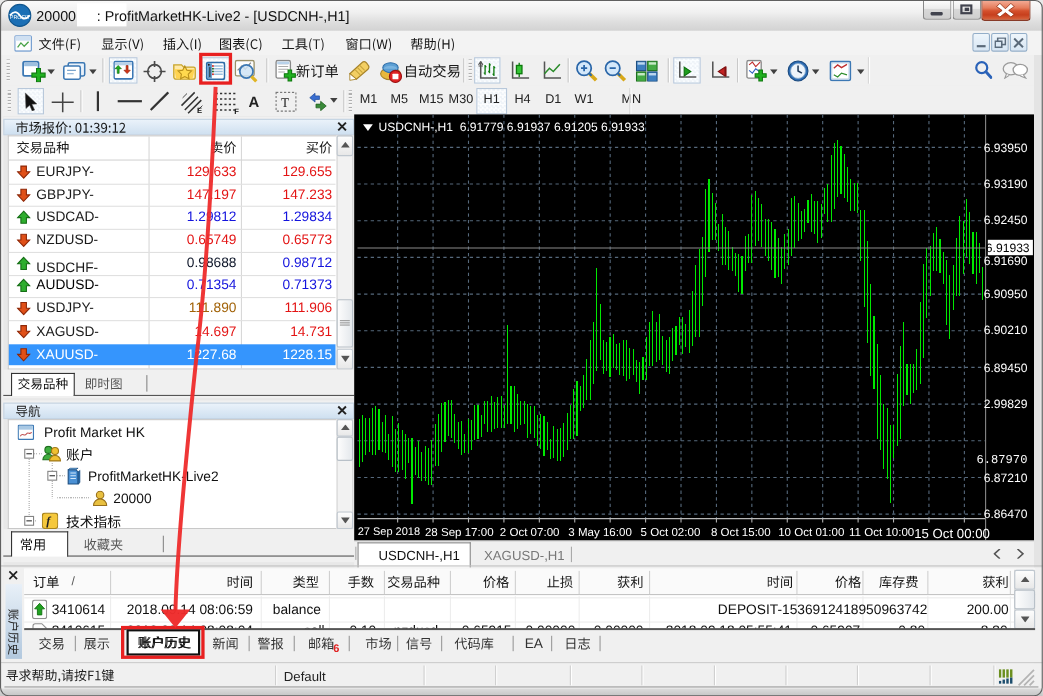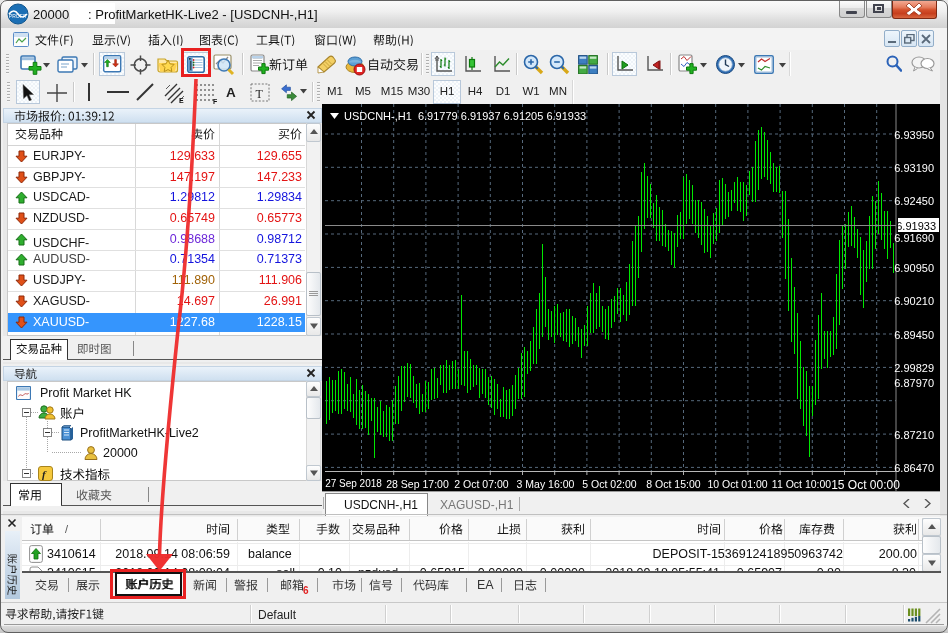--- a/index.html
+++ b/index.html
@@ -270,21 +270,21 @@
 <div style="position:absolute;left:317px;top:82px;width:3px;height:20px;background-image:repeating-linear-gradient(#b0b0b0 0 1px,#f6f6f6 1px 2px,#f0f0f0 2px 3px);width:3px"></div>
 <div style="position:absolute;left:433px;top:80px;width:28px;height:24px;background:#fcfdfe;border:1px solid #b8c8da;box-sizing:border-box;background-image:conic-gradient(#eef3f8 25%,#fcfdfe 0 50%,#eef3f8 0 75%,#fcfdfe 0);background-size:4px 4px"></div>
 <div class="t" style="left:335px;top:85px;font-size:11.5px;color:#222;transform:translateX(-50%)">M1</div>
 <div class="t" style="left:363px;top:85px;font-size:11.5px;color:#222;transform:translateX(-50%)">M5</div>
 <div class="t" style="left:392px;top:85px;font-size:11.5px;color:#222;transform:translateX(-50%)">M15</div>
 <div class="t" style="left:419px;top:85px;font-size:11.5px;color:#222;transform:translateX(-50%)">M30</div>
 <div class="t" style="left:447px;top:85px;font-size:11.5px;color:#222;transform:translateX(-50%)">H1</div>
 <div class="t" style="left:475px;top:85px;font-size:11.5px;color:#222;transform:translateX(-50%)">H4</div>
 <div class="t" style="left:503px;top:85px;font-size:11.5px;color:#222;transform:translateX(-50%)">D1</div>
 <div class="t" style="left:531px;top:85px;font-size:11.5px;color:#222;transform:translateX(-50%)">W1</div>
-<div class="t" style="left:558px;top:85px;font-size:11.5px;color:#222;transform:translateX(-50%)">MN</div>
+<div class="t" style="left:574px;top:85px;font-size:11.5px;color:#222;transform:translateX(-50%)">MN</div>
 <div style="position:absolute;left:572px;top:80px;width:1px;height:24px;background:#d8d8d8;box-shadow:1px 0 0 #fff"></div>
 <div style="position:absolute;left:0px;top:50px;width:3px;height:576px;background:#f0f0f0"></div>
 <div style="position:absolute;left:3px;top:106px;width:319px;height:2px;background:#f0f0f0"></div>
 <div style="position:absolute;left:3px;top:108px;width:319px;height:15px;background:linear-gradient(#eaf2fa,#cfe0f0);border:1px solid #c4d4e4;box-sizing:border-box"></div>
 <svg style="position:absolute;left:14px;top:109.5px" width="100.7" height="12" viewBox="0 0 100.7 12">
     <path d="M5 0.7C5.2 1.1 5.6 1.8 5.8 2.2H0.6V3.1H5.5V4.8H1.8V10.1H2.7V5.6H5.5V11.5H6.4V5.6H9.4V9C9.4 9.1 9.4 9.2 9.1 9.2C8.9 9.2 8.2 9.2 7.4 9.2C7.5 9.5 7.7 9.8 7.7 10.1C8.7 10.1 9.4 10.1 9.8 9.9C10.2 9.8 10.3 9.5 10.3 9V4.8H6.4V3.1H11.4V2.2H6.6L6.8 2.2C6.6 1.7 6.2 0.9 5.8 0.4Z M16.9 5.4C17 5.3 17.4 5.2 18 5.2H18.8C18.3 6.5 17.5 7.6 16.4 8.3L16.2 7.6L14.9 8.1V4.3H16.2V3.4H14.9V0.6H14.1V3.4H12.6V4.3H14.1V8.4C13.5 8.7 12.9 8.9 12.4 9L12.7 9.9C13.8 9.5 15.1 9 16.4 8.5L16.4 8.4C16.5 8.5 16.9 8.7 17 8.9C18.2 8 19.1 6.8 19.7 5.2H20.7C19.9 7.8 18.6 9.8 16.5 11C16.8 11.1 17.1 11.4 17.2 11.5C19.3 10.2 20.7 8 21.5 5.2H22.3C22.1 8.7 21.9 10.1 21.6 10.4C21.4 10.6 21.3 10.6 21.1 10.6C20.9 10.6 20.5 10.6 20 10.6C20.1 10.8 20.2 11.2 20.2 11.4C20.7 11.4 21.2 11.4 21.5 11.4C21.9 11.4 22.1 11.3 22.3 11C22.8 10.5 23 9 23.3 4.8C23.3 4.7 23.3 4.4 23.3 4.4H18.5C19.6 3.6 20.9 2.6 22.2 1.5L21.5 1L21.3 1H16.5V1.9H20.4C19.3 2.8 18.2 3.7 17.8 3.9C17.3 4.2 16.8 4.5 16.5 4.5C16.7 4.7 16.9 5.1 16.9 5.4Z M29.1 0.9V11.5H30V5.8H30.3C30.8 7.1 31.4 8.2 32.2 9.2C31.6 9.9 30.9 10.5 30 10.9C30.3 11.1 30.5 11.3 30.6 11.5C31.5 11.1 32.2 10.5 32.8 9.9C33.4 10.6 34.1 11.1 34.9 11.5C35.1 11.3 35.4 10.9 35.6 10.7C34.8 10.4 34 9.9 33.4 9.2C34.2 8 34.8 6.6 35.1 5.2L34.5 5L34.4 5H30V1.7H33.8C33.8 2.8 33.7 3.3 33.5 3.4C33.4 3.5 33.3 3.5 33 3.5C32.8 3.5 32 3.5 31.2 3.5C31.4 3.7 31.5 4 31.5 4.2C32.3 4.2 33 4.3 33.4 4.2C33.8 4.2 34.1 4.1 34.3 3.9C34.6 3.6 34.7 3 34.7 1.3C34.8 1.1 34.8 0.9 34.8 0.9ZM31.2 5.8H34.1C33.8 6.8 33.3 7.7 32.8 8.5C32.1 7.7 31.6 6.8 31.2 5.8ZM26.3 0.5V2.9H24.6V3.8H26.3V6.3L24.4 6.8L24.6 7.8L26.3 7.3V10.4C26.3 10.6 26.2 10.7 26 10.7C25.8 10.7 25.2 10.7 24.5 10.7C24.7 10.9 24.8 11.3 24.8 11.5C25.8 11.5 26.3 11.5 26.7 11.4C27 11.2 27.2 11 27.2 10.4V7L28.6 6.6L28.5 5.7L27.2 6.1V3.8H28.5V2.9H27.2V0.5Z M44.7 5.1V11.5H45.6V5.1ZM41.3 5.2V6.8C41.3 7.9 41.1 9.8 39.4 11C39.6 11.1 39.9 11.4 40.1 11.6C42 10.2 42.2 8.2 42.2 6.8V5.2ZM43.2 0.5C42.6 2 41.2 3.8 39.1 5C39.3 5.1 39.5 5.5 39.6 5.7C41.4 4.7 42.6 3.3 43.4 2C44.4 3.4 45.7 4.8 47 5.5C47.2 5.3 47.4 5 47.6 4.8C46.2 4.1 44.7 2.6 43.9 1.2L44.1 0.6ZM39.2 0.5C38.6 2.3 37.6 4.1 36.4 5.3C36.6 5.5 36.9 6 37 6.2C37.3 5.8 37.7 5.3 38 4.9V11.5H38.9V3.4C39.3 2.5 39.8 1.6 40.1 0.7Z M49.7 5.9C50.1 5.9 50.5 5.5 50.5 5C50.5 4.5 50.1 4.2 49.7 4.2C49.2 4.2 48.9 4.5 48.9 5C48.9 5.5 49.2 5.9 49.7 5.9ZM49.7 10.7C50.1 10.7 50.5 10.4 50.5 9.9C50.5 9.4 50.1 9 49.7 9C49.2 9 48.9 9.4 48.9 9.9C48.9 10.4 49.2 10.7 49.7 10.7Z M57.4 10.7C59 10.7 60.1 9.2 60.1 6.1C60.1 3.1 59 1.6 57.4 1.6C55.7 1.6 54.6 3.1 54.6 6.1C54.6 9.2 55.7 10.7 57.4 10.7ZM57.4 9.8C56.4 9.8 55.7 8.7 55.7 6.1C55.7 3.6 56.4 2.5 57.4 2.5C58.4 2.5 59 3.6 59 6.1C59 8.7 58.4 9.8 57.4 9.8Z M61.7 10.6H66.6V9.6H64.8V1.8H64C63.5 2 62.9 2.2 62.1 2.4V3.1H63.7V9.6H61.7Z M69 5.9C69.4 5.9 69.8 5.5 69.8 5C69.8 4.5 69.4 4.2 69 4.2C68.6 4.2 68.2 4.5 68.2 5C68.2 5.5 68.6 5.9 69 5.9ZM69 10.7C69.4 10.7 69.8 10.4 69.8 9.9C69.8 9.4 69.4 9 69 9C68.6 9 68.2 9.4 68.2 9.9C68.2 10.4 68.6 10.7 69 10.7Z M73.8 10.7C75.4 10.7 76.7 9.8 76.7 8.2C76.7 7 75.8 6.2 74.8 6V5.9C75.7 5.6 76.4 4.9 76.4 3.8C76.4 2.4 75.3 1.6 73.8 1.6C72.8 1.6 72 2.1 71.4 2.7L71.9 3.3C72.4 2.8 73.1 2.5 73.8 2.5C74.7 2.5 75.3 3 75.3 3.9C75.3 4.8 74.6 5.6 72.8 5.6V6.4C74.9 6.4 75.6 7.1 75.6 8.2C75.6 9.2 74.8 9.8 73.8 9.8C72.8 9.8 72.1 9.3 71.6 8.8L71 9.5C71.6 10.1 72.5 10.7 73.8 10.7Z M80.2 10.7C81.8 10.7 83.4 9.3 83.4 5.8C83.4 3 82.1 1.6 80.4 1.6C79 1.6 77.9 2.7 77.9 4.5C77.9 6.3 78.8 7.2 80.3 7.2C81 7.2 81.8 6.8 82.3 6.2C82.2 8.9 81.3 9.8 80.1 9.8C79.5 9.8 79 9.6 78.6 9.1L78 9.8C78.5 10.3 79.2 10.7 80.2 10.7ZM82.3 5.2C81.7 6.1 81.1 6.4 80.5 6.4C79.4 6.4 78.9 5.6 78.9 4.5C78.9 3.3 79.5 2.5 80.4 2.5C81.5 2.5 82.2 3.4 82.3 5.2Z M85.7 5.9C86.1 5.9 86.5 5.5 86.5 5C86.5 4.5 86.1 4.2 85.7 4.2C85.2 4.2 84.9 4.5 84.9 5C84.9 5.5 85.2 5.9 85.7 5.9ZM85.7 10.7C86.1 10.7 86.5 10.4 86.5 9.9C86.5 9.4 86.1 9 85.7 9C85.2 9 84.9 9.4 84.9 9.9C84.9 10.4 85.2 10.7 85.7 10.7Z M88.4 10.6H93.2V9.6H91.5V1.8H90.6C90.1 2 89.6 2.2 88.8 2.4V3.1H90.4V9.6H88.4Z M94.5 10.6H100.1V9.6H97.6C97.2 9.6 96.6 9.7 96.2 9.7C98.2 7.7 99.6 6 99.6 4.2C99.6 2.6 98.6 1.6 97.1 1.6C96 1.6 95.2 2.1 94.5 2.9L95.1 3.5C95.6 2.9 96.2 2.5 96.9 2.5C98 2.5 98.6 3.2 98.6 4.2C98.6 5.7 97.3 7.5 94.5 9.9Z" fill="#1a1a1a"></path>
   </svg>
 <svg style="position:absolute;left:306px;top:110px" width="10" height="10" viewBox="0 0 10 10">
     <path d="M1.5 1.5 L8.5 8.5 M8.5 1.5 L1.5 8.5" stroke="#222" stroke-width="1.8"></path>
   </svg>
@@ -325,43 +325,43 @@
 <path d="M6.5 12 L1 6.2 H4 V1 H9 V6.2 H12 Z" fill="#e05018" stroke="#8e2808" stroke-width="1"></path>
   </svg>
 <div class="t" style="left:33px;top:210.9px;font-size:12.5px;color:#1a1a1a">NZDUSD-</div>
 <div class="r" style="left:120px;top:210.9px;width:95px;font-size:12.5px;color:#e31414">0.65749</div>
 <div class="r" style="left:207px;top:210.9px;width:95px;font-size:12.5px;color:#e31414">0.65773</div>
 <div style="position:absolute;left:8px;top:208.1px;width:297px;height:1px;background:#e0e0e0"></div>
 <svg style="position:absolute;left:15px;top:232.7px" width="13" height="13" viewBox="0 0 13 13">
 <path d="M6.5 1 L12 6.8 H9 V12 H4 V6.8 H1 Z" fill="#2eae2e" stroke="#166e16" stroke-width="1"></path>
   </svg>
 <div class="t" style="left:33px;top:236px;font-size:12.5px;color:#1a1a1a">USDCHF-</div>
-<div class="r" style="left:120px;top:231.7px;width:95px;font-size:12.5px;color:#6d28d9">0.98688</div>
+<div class="r" style="left:120px;top:231.7px;width:95px;font-size:12.5px;color:#0f172a">0.98688</div>
 <div class="r" style="left:207px;top:231.7px;width:95px;font-size:12.5px;color:#1414dd">0.98712</div>
 <div style="position:absolute;left:8px;top:228.8px;width:297px;height:1px;background:#e0e0e0"></div>
 <svg style="position:absolute;left:15px;top:253.4px" width="13" height="13" viewBox="0 0 13 13">
 <path d="M6.5 1 L12 6.8 H9 V12 H4 V6.8 H1 Z" fill="#2eae2e" stroke="#166e16" stroke-width="1"></path>
   </svg>
-<div class="t" style="left:33px;top:252.4px;font-size:12.5px;color:#404040">AUDUSD-</div>
+<div class="t" style="left:33px;top:252.4px;font-size:12.5px;color:#000000">AUDUSD-</div>
 <div class="r" style="left:120px;top:252.4px;width:95px;font-size:12.5px;color:#1414dd">0.71354</div>
 <div class="r" style="left:207px;top:252.4px;width:95px;font-size:12.5px;color:#1414dd">0.71373</div>
 <div style="position:absolute;left:8px;top:249.5px;width:297px;height:1px;background:#e0e0e0"></div>
 <svg style="position:absolute;left:15px;top:274.1px" width="13" height="13" viewBox="0 0 13 13">
 <path d="M6.5 12 L1 6.2 H4 V1 H9 V6.2 H12 Z" fill="#e05018" stroke="#8e2808" stroke-width="1"></path>
   </svg>
 <div class="t" style="left:33px;top:273.1px;font-size:12.5px;color:#1a1a1a">USDJPY-</div>
 <div class="r" style="left:120px;top:273.1px;width:95px;font-size:12.5px;color:#a16207">111.890</div>
 <div class="r" style="left:207px;top:273.1px;width:95px;font-size:12.5px;color:#e31414">111.906</div>
 <div style="position:absolute;left:8px;top:270.2px;width:297px;height:1px;background:#e0e0e0"></div>
 <svg style="position:absolute;left:15px;top:294.8px" width="13" height="13" viewBox="0 0 13 13">
 <path d="M6.5 12 L1 6.2 H4 V1 H9 V6.2 H12 Z" fill="#e05018" stroke="#8e2808" stroke-width="1"></path>
   </svg>
 <div class="t" style="left:33px;top:293.8px;font-size:12.5px;color:#1a1a1a">XAGUSD-</div>
 <div class="r" style="left:120px;top:293.8px;width:95px;font-size:12.5px;color:#e31414">14.697</div>
-<div class="r" style="left:207px;top:293.8px;width:95px;font-size:12.5px;color:#e31414">26.991</div>
+<div class="r" style="left:207px;top:293.8px;width:95px;font-size:12.5px;color:#e31414">14.731</div>
 <div style="position:absolute;left:8px;top:290.9px;width:297px;height:1px;background:#e0e0e0"></div>
 <div style="position:absolute;left:8px;top:312.6px;width:297px;height:19.7px;background:#3595fd"></div>
 <svg style="position:absolute;left:15px;top:315.5px" width="13" height="13" viewBox="0 0 13 13">
 <path d="M6.5 12 L1 6.2 H4 V1 H9 V6.2 H12 Z" fill="#e05018" stroke="#8e2808" stroke-width="1"></path>
   </svg>
 <div class="t" style="left:33px;top:314.5px;font-size:12.5px;color:#fff">XAUUSD-</div>
 <div class="r" style="left:120px;top:314.5px;width:95px;font-size:12.5px;color:#fff">1227.68</div>
 <div class="r" style="left:207px;top:314.5px;width:95px;font-size:12.5px;color:#fff">1228.15</div>
 <div style="position:absolute;left:306px;top:123px;width:15px;height:213px;background:#f2f2f2;border:1px solid #d8d8d8;box-sizing:border-box"></div>
 <div style="position:absolute;left:306px;top:123px;width:15px;height:19px;background:linear-gradient(#fdfdfd,#e8e8e8);border:1px solid #c0c8d0;box-sizing:border-box;border-radius:2px"></div>
@@ -516,21 +516,21 @@
     <line x1="574" y1="0" x2="574" y2="387" stroke="#888" stroke-width="1"></line>
   </svg>
 <div class="r" style="left:880px;top:128.5px;width:54px;font-size:11px;color:#fff;font-family:'Liberation Sans'">6.93950</div>
 <div class="r" style="left:880px;top:161.8px;width:54px;font-size:11px;color:#fff;font-family:'Liberation Sans'">6.93190</div>
 <div class="r" style="left:880px;top:195.2px;width:54px;font-size:11px;color:#fff;font-family:'Liberation Sans'">6.92450</div>
 <div class="r" style="left:880px;top:231.5px;width:54px;font-size:11px;color:#fff;font-family:'Liberation Sans'">6.91690</div>
 <div class="r" style="left:880px;top:261.9px;width:54px;font-size:11px;color:#fff;font-family:'Liberation Sans'">6.90950</div>
 <div class="r" style="left:880px;top:295.2px;width:54px;font-size:11px;color:#fff;font-family:'Liberation Sans'">6.90210</div>
 <div class="r" style="left:880px;top:328.5px;width:54px;font-size:11px;color:#fff;font-family:'Liberation Sans'">6.89450</div>
 <div class="r" style="left:880px;top:361.9px;width:54px;font-size:11px;color:#fff;font-family:'Liberation Sans'">2.99829</div>
-<div class="r" style="left:880px;top:377px;width:54px;font-size:11px;color:#fff;font-family:Liberation Sans, sans-serif">6.87970</div>
+<div class="r" style="left:880px;top:413px;width:54px;font-size:11px;color:#fff;font-family:Liberation Mono, monospace">6.87970</div>
 <div class="r" style="left:880px;top:428.6px;width:54px;font-size:11px;color:#fff;font-family:'Liberation Sans'">6.87210</div>
 <div class="r" style="left:880px;top:461.9px;width:54px;font-size:11px;color:#fff;font-family:'Liberation Sans'">6.86470</div>
 <div style="position:absolute;left:898px;top:218px;width:41px;height:14px;background:#fff"></div>
 <div class="r" style="left:880px;top:219.5px;width:56px;font-size:11px;color:#000">6.91933</div>
 <svg style="position:absolute;left:330px;top:112px" width="9" height="8" viewBox="0 0 9 8">
     <path d="M0 1 H9 L4.5 7 Z" fill="#fff"></path>
   </svg>
 <div class="t" style="left:344px;top:109.5px;font-size:11px;color:#fff">USDCNH-,H1&nbsp;&nbsp;6.91779 6.91937 6.91205 6.91933</div>
 <div class="t" style="left:353.5px;top:478px;font-size:10px;color:#fff;transform:translateX(-50%)">27 Sep 2018</div>
 <div class="t" style="left:417.5px;top:478px;font-size:10.5px;color:#fff;transform:translateX(-50%)">28 Sep 17:00</div>

